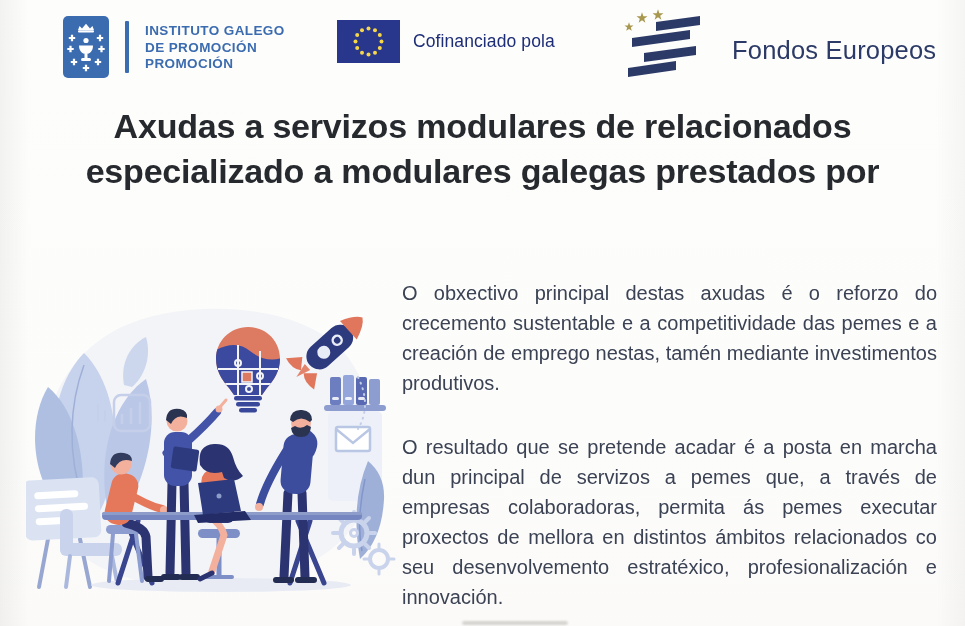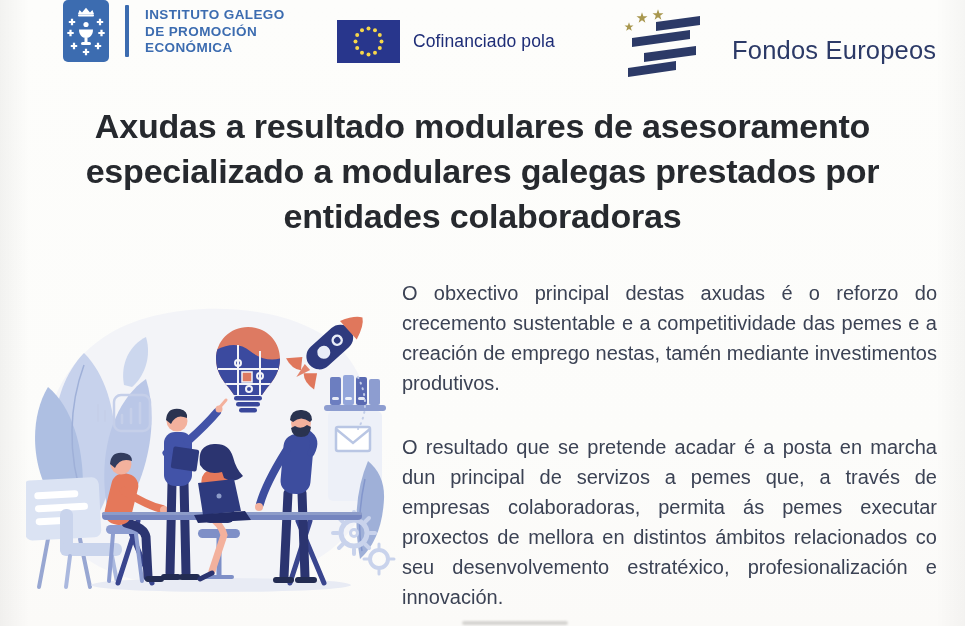--- a/index.html
+++ b/index.html
@@ -6,21 +6,21 @@
   .page{
     position:relative;width:965px;height:626px;margin:0 auto;
     background:linear-gradient(180deg,#fdfdfb 0%,#fcfcfa 70%,#fbfaf8 100%);
     overflow:hidden;font-family:"Liberation Sans",sans-serif;
   }
   .page::before{content:"";position:absolute;inset:0;pointer-events:none;
     background:linear-gradient(90deg,rgba(0,0,0,.045),rgba(0,0,0,0) 3%,rgba(0,0,0,0) 97%,rgba(0,0,0,.03));}
 
   
   .logo{position:absolute;display:flex;}
-  .logo-igape{left:63px;top:0;gap:16px;align-items:flex-start;}
+  .logo-igape{left:63px;top:16px;gap:16px;align-items:flex-start;}
   .igape-bar{width:4px;height:52px;background:#3c6cb0;border-radius:1px;margin-top:5px;}
   .igape-text{color:#3c6cb0;font-weight:bold;font-size:13.5px;line-height:16.5px;letter-spacing:.4px;padding-top:7px;}
   .logo-eu{left:337px;top:20px;gap:13px;align-items:center;}
   .eu-text{color:#1e2d77;font-weight:normal;font-size:17.5px;line-height:21.5px;letter-spacing:.1px;}
   .logo-fondos{left:618px;top:8px;gap:22px;align-items:center;}
   .fondos-text{color:#2c3a67;font-size:25.5px;letter-spacing:.2px;margin-top:8px;}
 
   
   .title{
     position:absolute;left:38px;right:38px;top:104px;margin:0;
@@ -64,21 +64,21 @@
         <use href="#cr" transform="translate(38.5 33) scale(.8)"></use>
         <use href="#cr" transform="translate(11 46) scale(.8)"></use>
         <use href="#cr" transform="translate(35 46) scale(.8)"></use>
         <use href="#cr" transform="translate(23 52) scale(.8)"></use>
       </g>
     </svg>
     <div class="igape-bar"></div>
     <div class="igape-text">
       <div>INSTITUTO GALEGO</div>
       <div>DE PROMOCIÓN</div>
-      <div>ECONÓMICA</div>
+      <div>PROMOCIÓN</div>
     </div>
   </div>
 
   <div class="logo logo-eu">
     <svg width="63" height="43" viewBox="0 0 63 43">
       <rect width="63" height="43" fill="#28368c"></rect>
       <g fill="#f7d74a">
         <circle cx="44.5" cy="21.5" r="2"></circle>
           <circle cx="42.8" cy="28" r="2"></circle>
         <circle cx="38" cy="32.8" r="2"></circle>
@@ -112,23 +112,22 @@
       <g fill="#a8974e">
         <use href="#st5" transform="translate(24 10) scale(1.15)"></use>
         <use href="#st5" transform="translate(40 7) scale(1.15)"></use>
         <use href="#st5" transform="translate(11 19) scale(.95)"></use>
       </g>
     </svg>
     <div class="fondos-text">Fondos Europeos</div>
   </div>
 
   <h1 class="title">
-    <span>Axudas a resultado modulares de asesoramento</span>
+    <span>Axudas a servizos modulares de relacionados</span>
     <span>especializado a modulares galegas prestados por</span>
-    <span>entidades colaboradoras</span>
   </h1>
 
   <div class="illustration">
     <svg width="370" height="310" viewBox="0 0 370 308">
       <defs>
         <clipPath id="bulbclip">
           <path d="M222 34 c-18 0 -32 14 -32 32 c0 12 6 21 13 29 l5 7 h28 l5 -7 c7 -8 13 -17 13 -29 c0 -18 -14 -32 -32 -32 z"></path>
         </clipPath>
       </defs>
 

